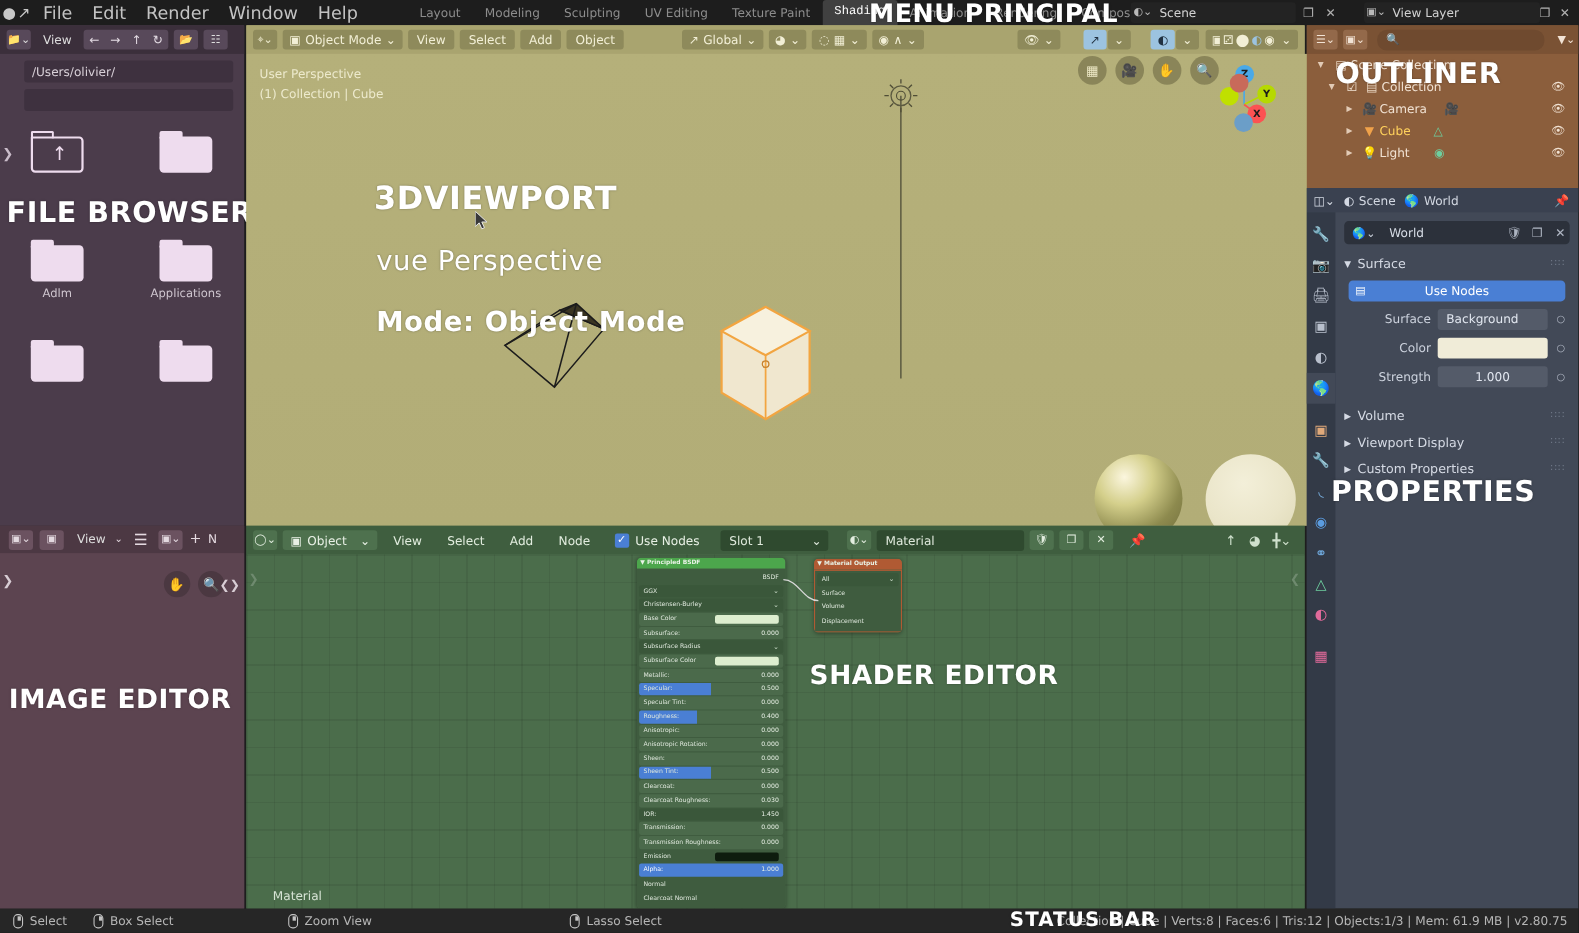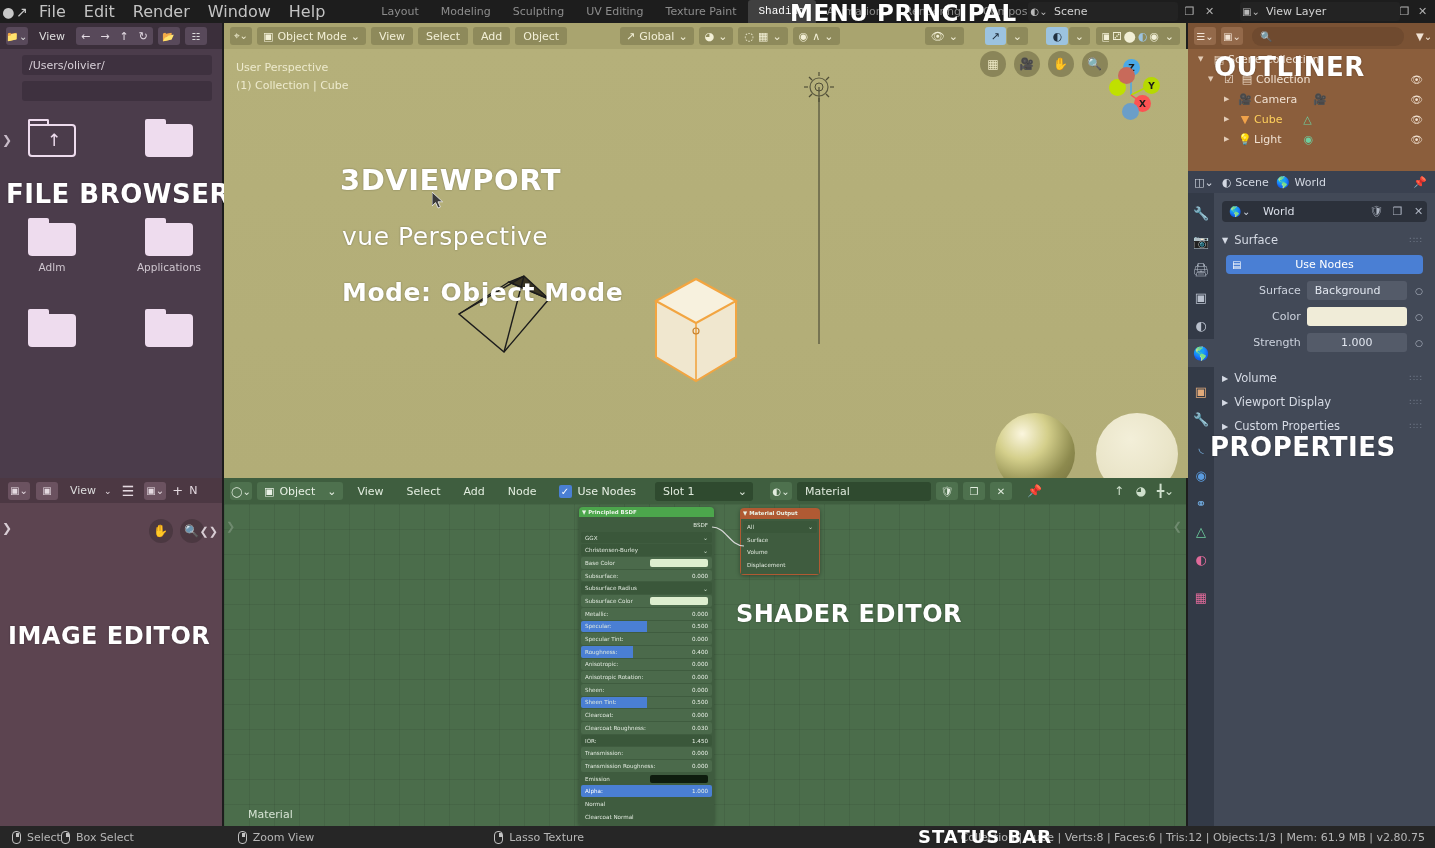--- a/index.html
+++ b/index.html
@@ -919,31 +919,31 @@
     </div>
   </div>
 
   <div class="ovl" style="left:1210px; top:432px; font-size:26px;text-align:center;">PROPERTIES</div>
 
   <div id="statusbar">
     <div class="kbhint" style="margin-left:12px;">
       <span class="mouse"></span>
       <span>Select</span>
     </div>
-    <div class="kbhint" style="">
+    <div class="kbhint" style="margin-left:24px;">
       <span class="mouse right"></span>
       <span>Box Select</span>
     </div>
     <div class="kbhint" style="margin-left:104px;align-items:flex-end;">
       <span class="mouse"></span>
       <span>Zoom View</span>
     </div>
     <div class="kbhint" style="margin-left:180px;">
       <span class="mouse right"></span>
-      <span>Lasso Texture</span>
+      <span>Lasso Select</span>
     </div>
     <div id="stats">Collection | Cube | Verts:8 | Faces:6 | Tris:12 | Objects:1/3 | Mem: 61.9 MB | v2.80.75</div>
   </div>
 
   <div class="ovl" style="left:918px; top:826px; font-size:18px; letter-spacing:1px;">STATUS BAR</div>
 
   <svg id="cursor" viewBox="0 0 14 18">
     <polygon points="0,0 0,14 3.6,10.6 6,16 8.4,15 6,9.8 10.6,9.8" fill="#3a3a3a" stroke="#e8e8e8" stroke-width="0.9"></polygon>
   </svg>
 

